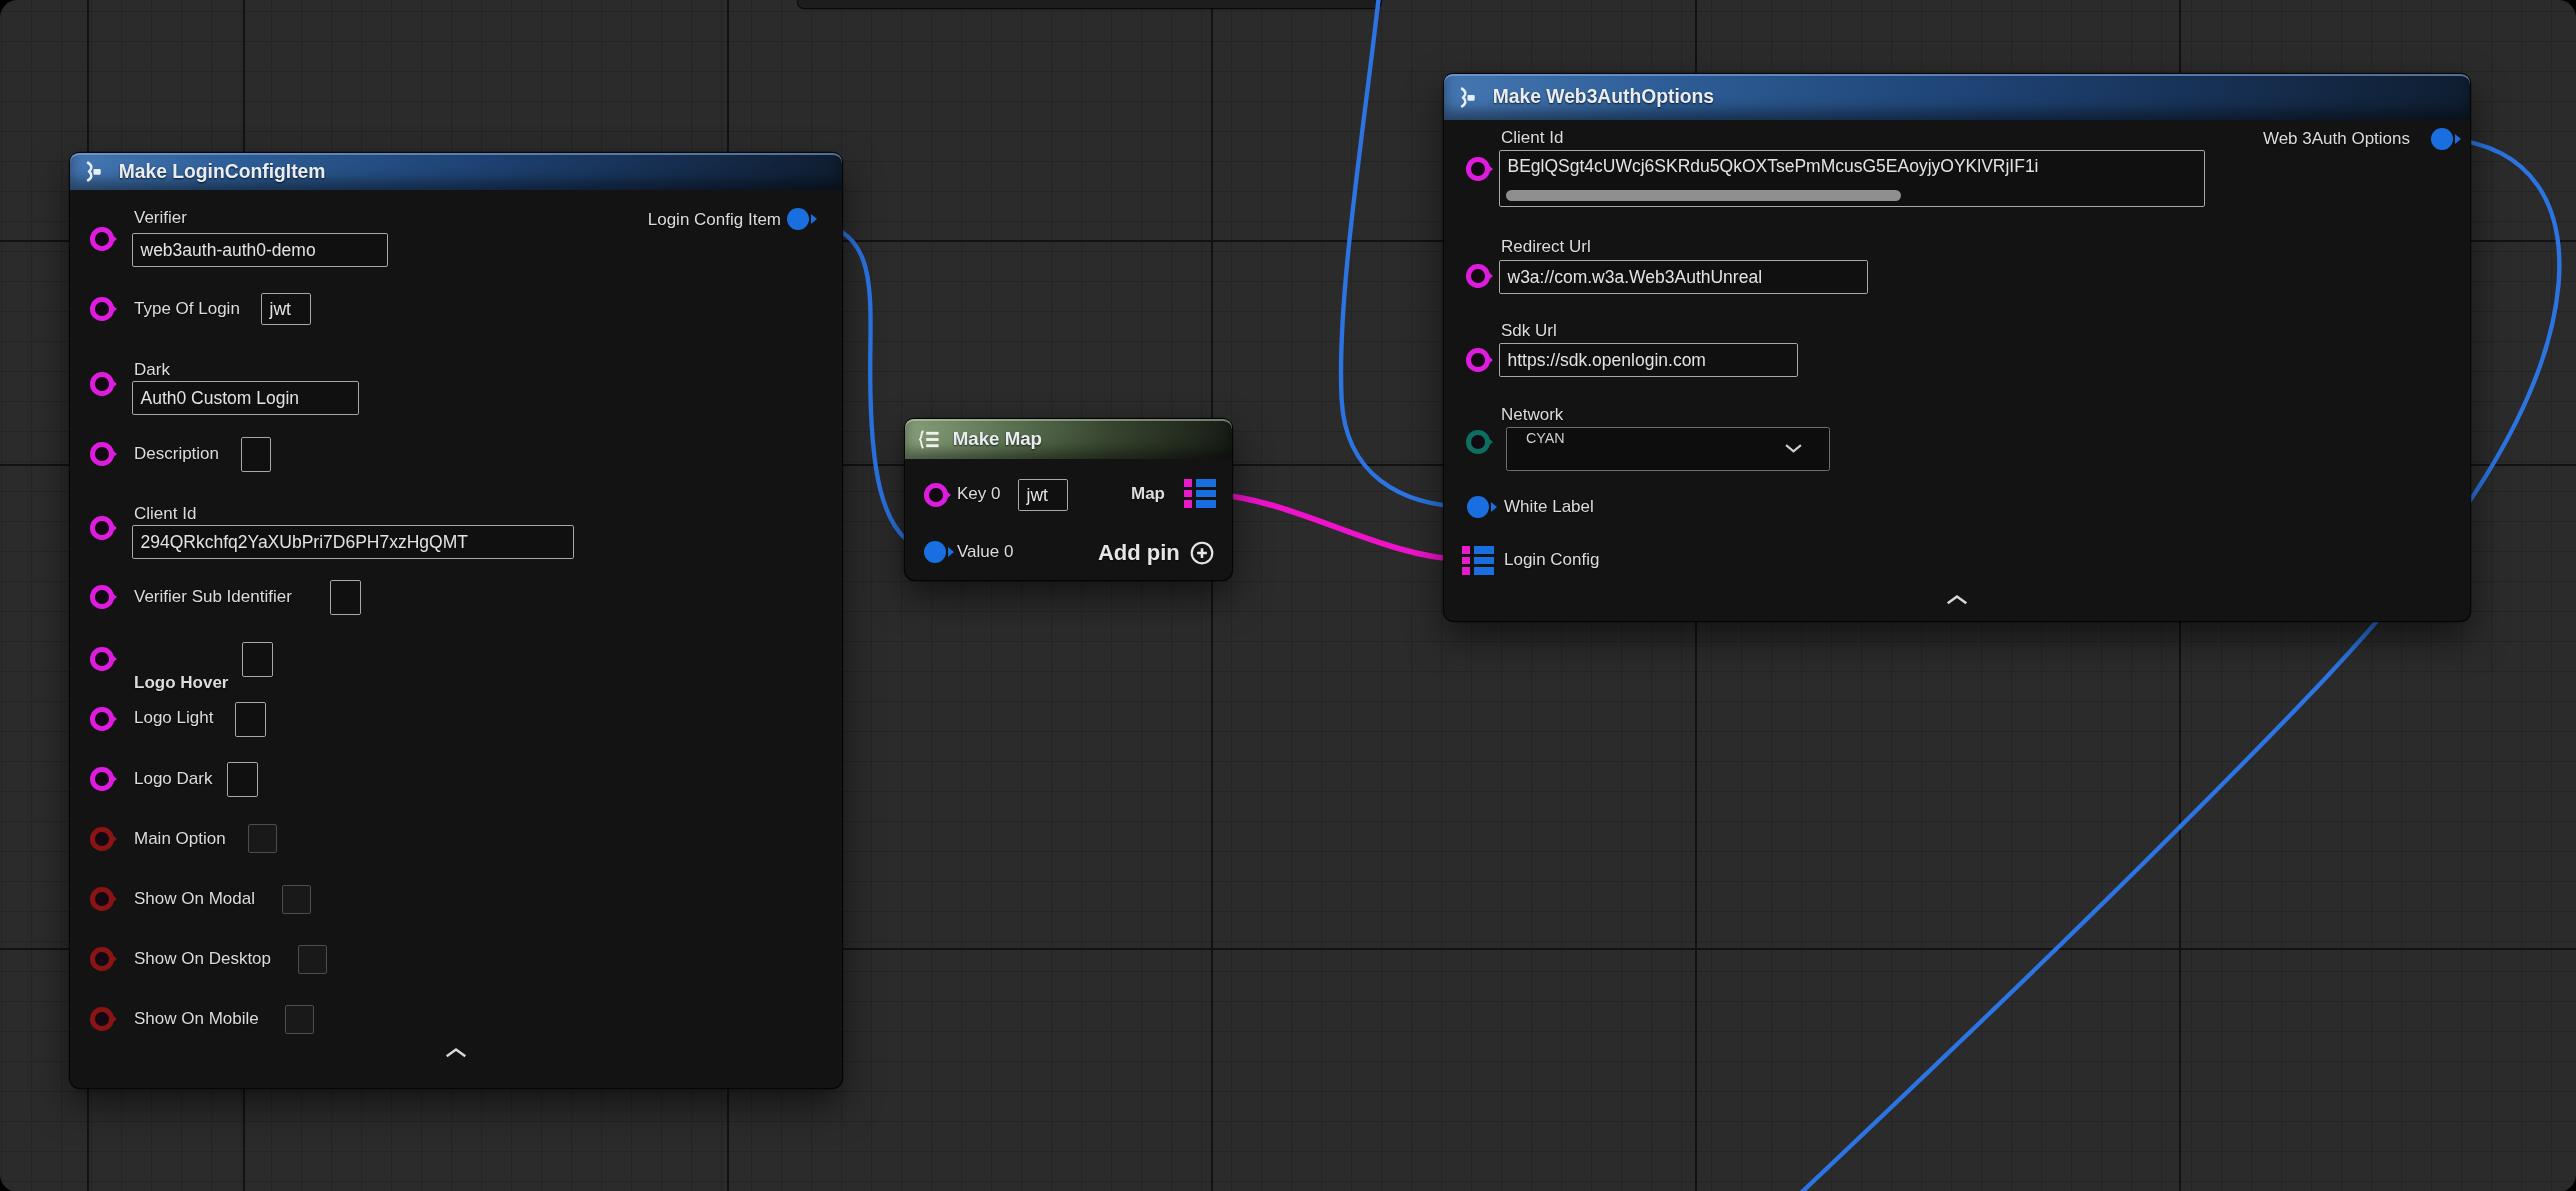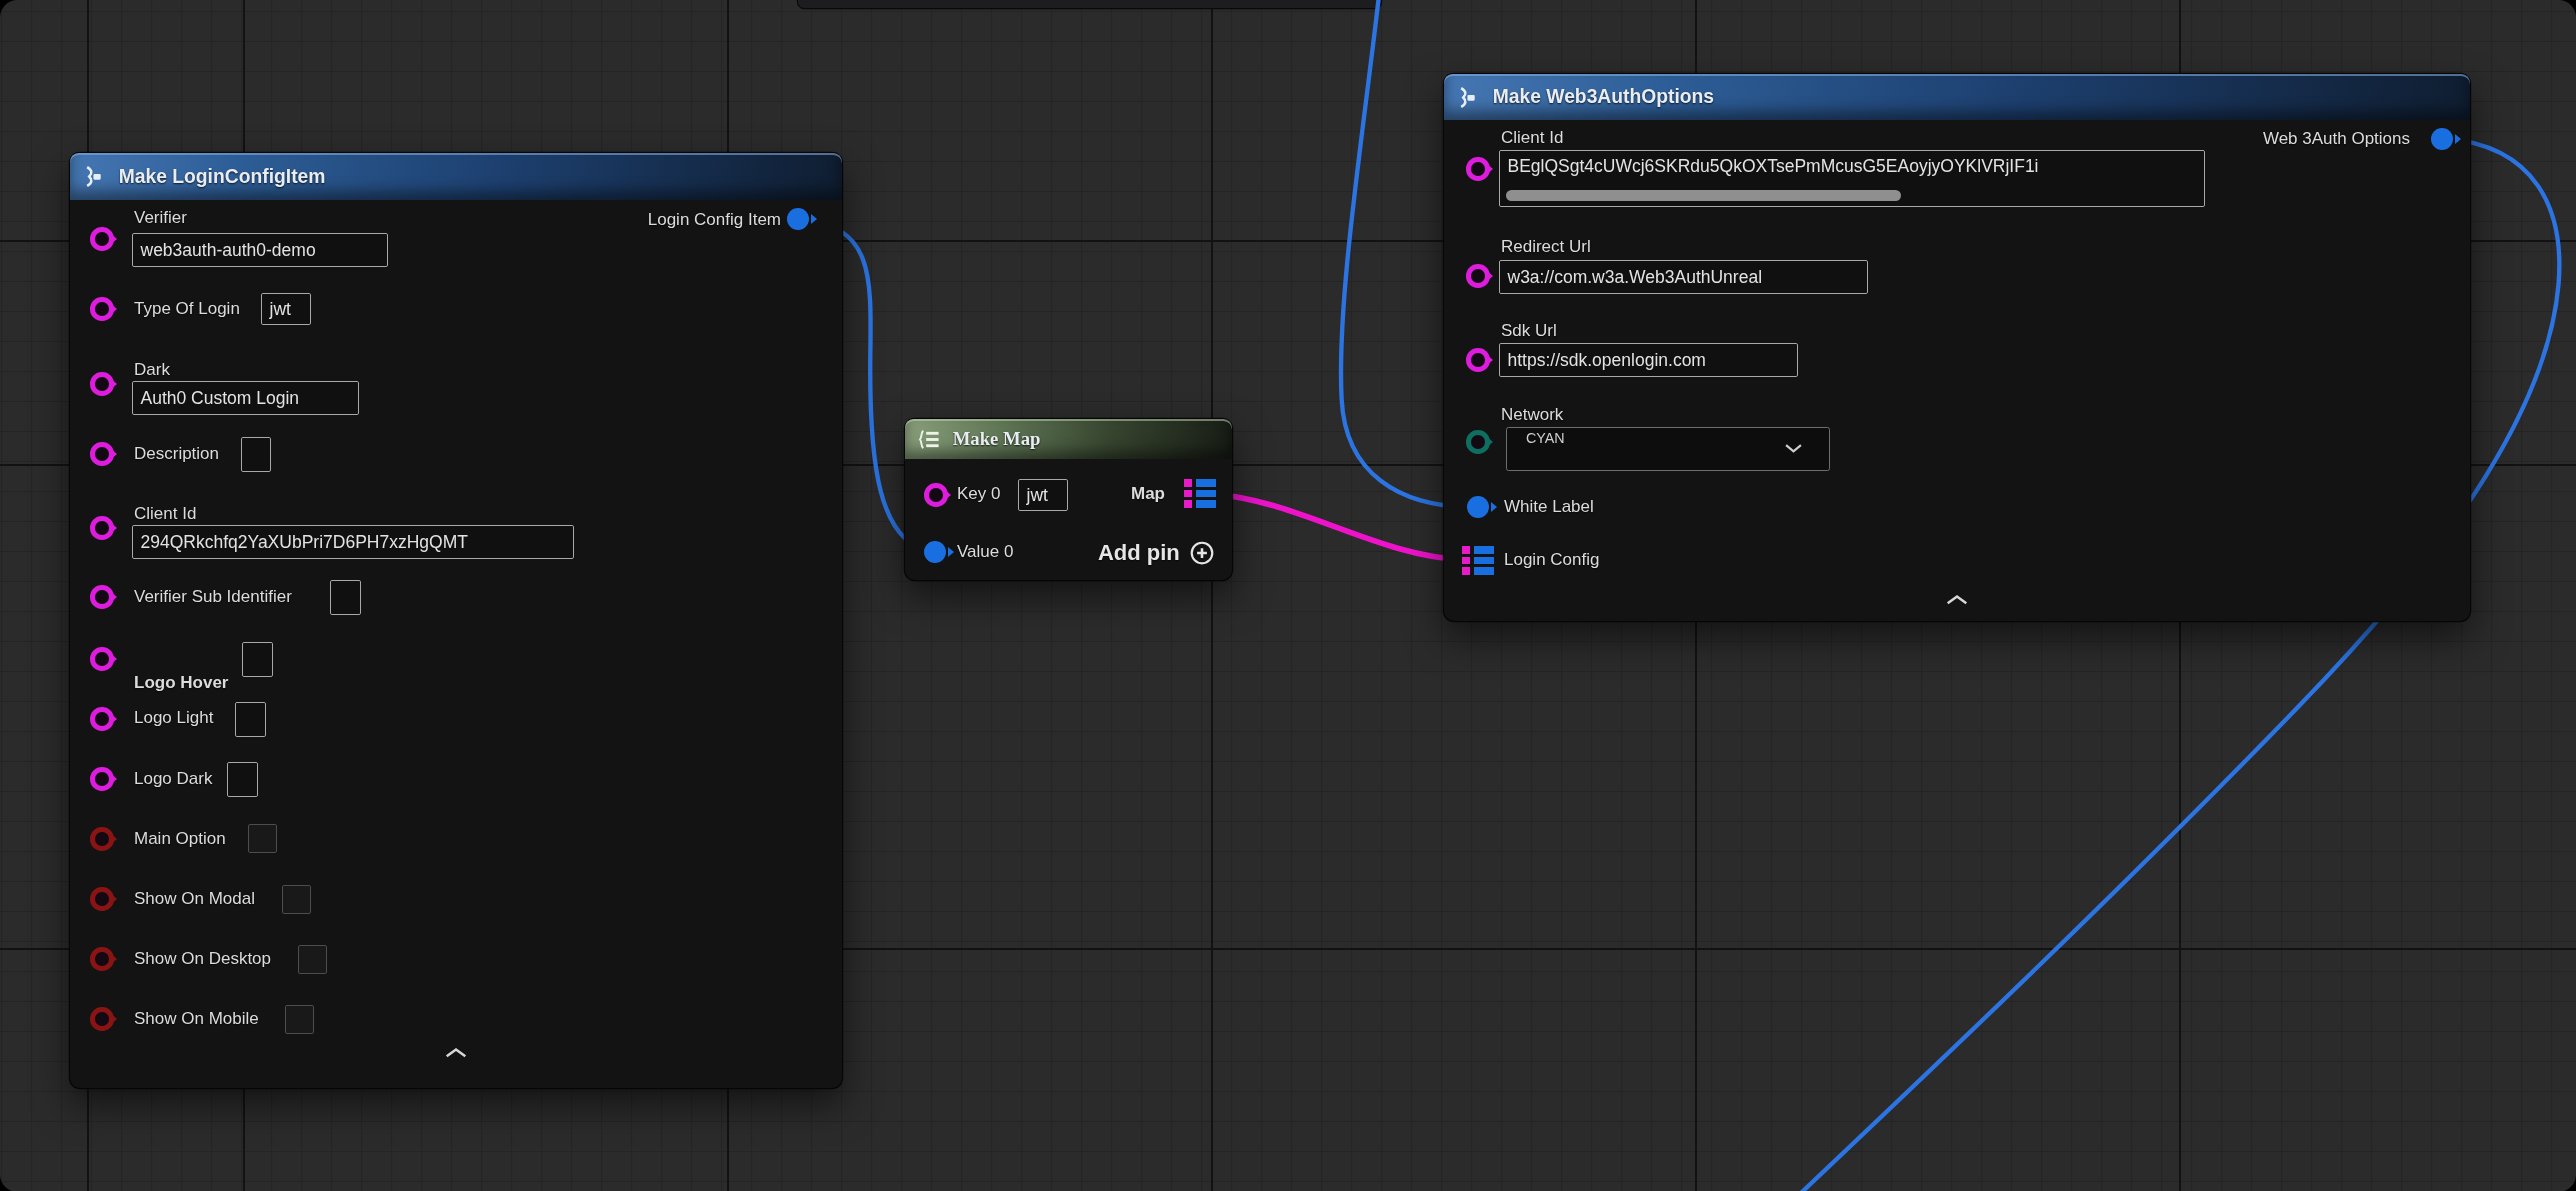--- a/index.html
+++ b/index.html
@@ -56,21 +56,21 @@
   <div class="offnode" style="left:798px;top:-11.2px;width:583px;height:18.7px;"></div>
 
   <svg class="wires" width="2576" height="1192" viewBox="0 0 4132 1912">
     <path d="M 2212 -8 C 2186 220, 2144 480, 2152 640 C 2158 760, 2244 812, 2360 814" stroke="#2b74e2" stroke-width="7" fill="none"></path>
     <path d="M 1283 352 C 1400 362, 1398 440, 1396 570 C 1394 740, 1408 874, 1498 886" stroke="#2b74e2" stroke-width="7" fill="none"></path>
     <path d="M 3922 222 C 4066 234, 4114 334, 4104 456 C 4088 642, 3948 864, 3688 1132 C 3406 1424, 3106 1708, 2882 1920" stroke="#2b74e2" stroke-width="7" fill="none"></path>
     <path d="M 1952 793 C 2090 806, 2210 892, 2348 898" stroke="#ee13cb" stroke-width="9" fill="none"></path>
   </svg>
 
   <div class="node" style="left:70px;top:153px;width:772px;height:935px;">
-    <div class="node-header hdr-blue" style="height:47px;">
+    <div class="node-header hdr-blue" style="height:37px;">
       <svg width="25" height="25" viewBox="0 0 24 24">
         <path d="M4 3 C 9 6 9 9 6 12 C 9 15 9 18 4 21" stroke="#e8eef5" stroke-width="2.4" fill="none"></path>
         <rect x="10" y="9.5" width="7" height="5.5" rx="1" fill="#e8eef5"></rect>
       </svg>
       <span class="node-title" style="font-size:19.3px;">Make LoginConfigItem</span>
     </div>
 
     <div class="lbl" style="right:61px;top:57px;">Login Config Item</div>
     <div class="pin fill blue" style="left:717px;top:55px;"></div>
 
@@ -132,21 +132,21 @@
   </div>
 
   <div class="node" style="left:905px;top:419px;width:327px;height:161px;">
     <div class="node-header hdr-green" style="height:40px;">
       <svg width="24" height="21" viewBox="0 0 24 22">
         <path d="M5 2 C 2 4 4 8 1.5 11 C 4 14 2 18 5 20" stroke="#eef2ea" stroke-width="2" fill="none"></path>
         <rect x="8" y="3" width="13" height="3" fill="#eef2ea"></rect>
         <rect x="8" y="9.5" width="13" height="3" fill="#eef2ea"></rect>
         <rect x="8" y="16" width="13" height="3" fill="#eef2ea"></rect>
       </svg>
-      <span class="node-title" style="font-size:18.7px;font-family:Liberation Serif, serif;">Make Map</span>
+      <span class="node-title" style="font-size:18.7px;">Make Map</span>
     </div>
 
     <div class="pin ring magenta" style="left:19.3px;top:64px;"></div>
     <div class="lbl" style="left:52px;top:65px;">Key 0</div>
     <div class="field" style="left:113px;top:60px;width:50px;height:32px;">jwt</div>
 
     <div class="lbl" style="left:226px;top:65px;font-weight:bold;">Map</div>
     <div class="mapicon" style="left:279px;top:60px;">
       <div class="k"></div>
         <div class="v"></div>

